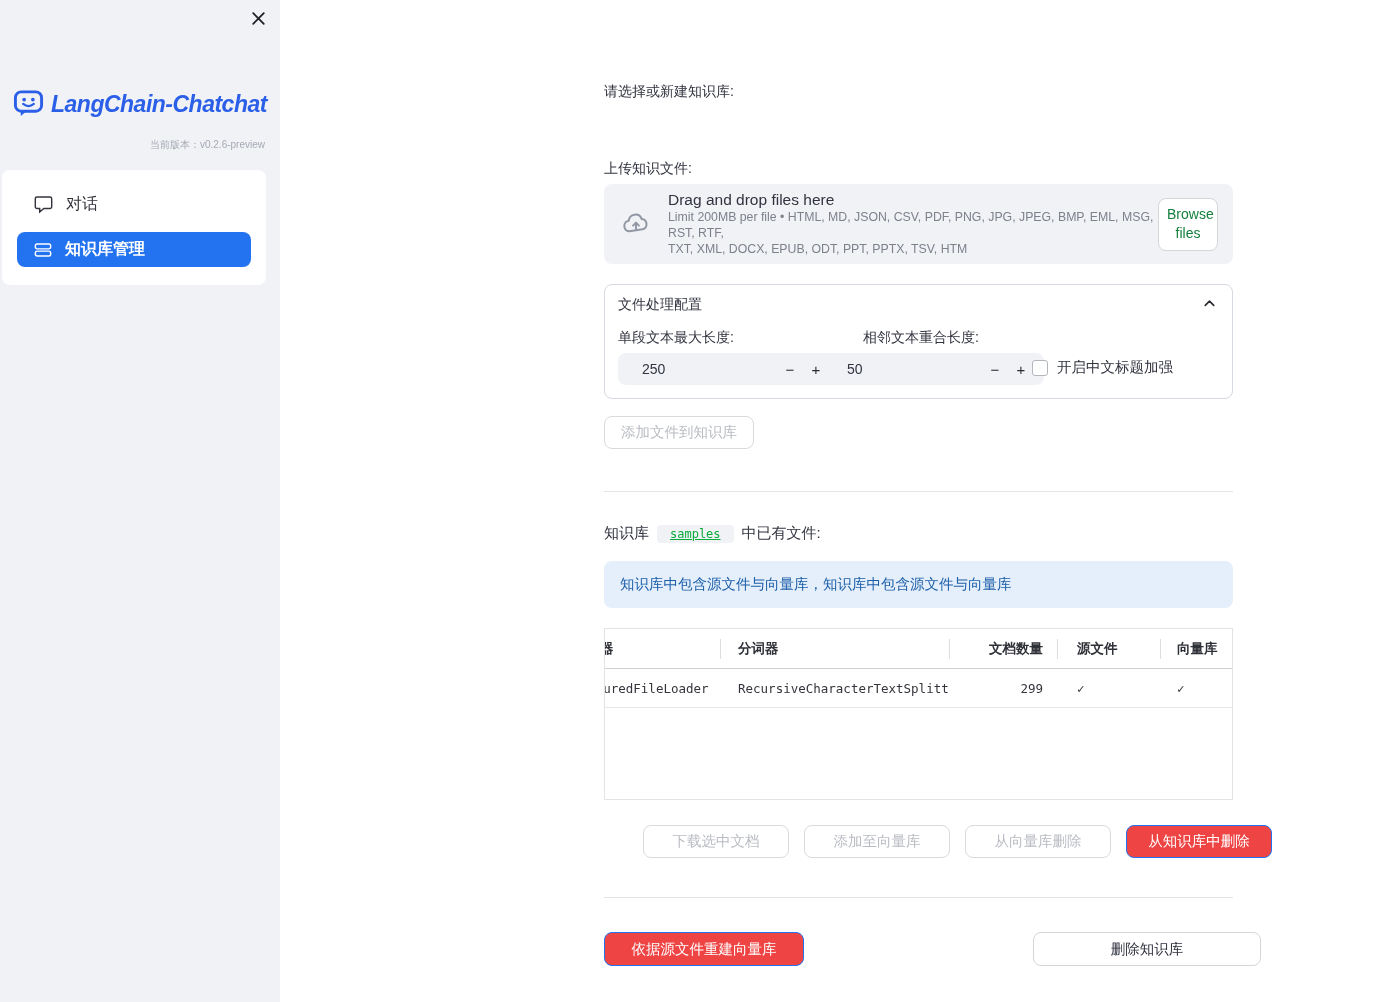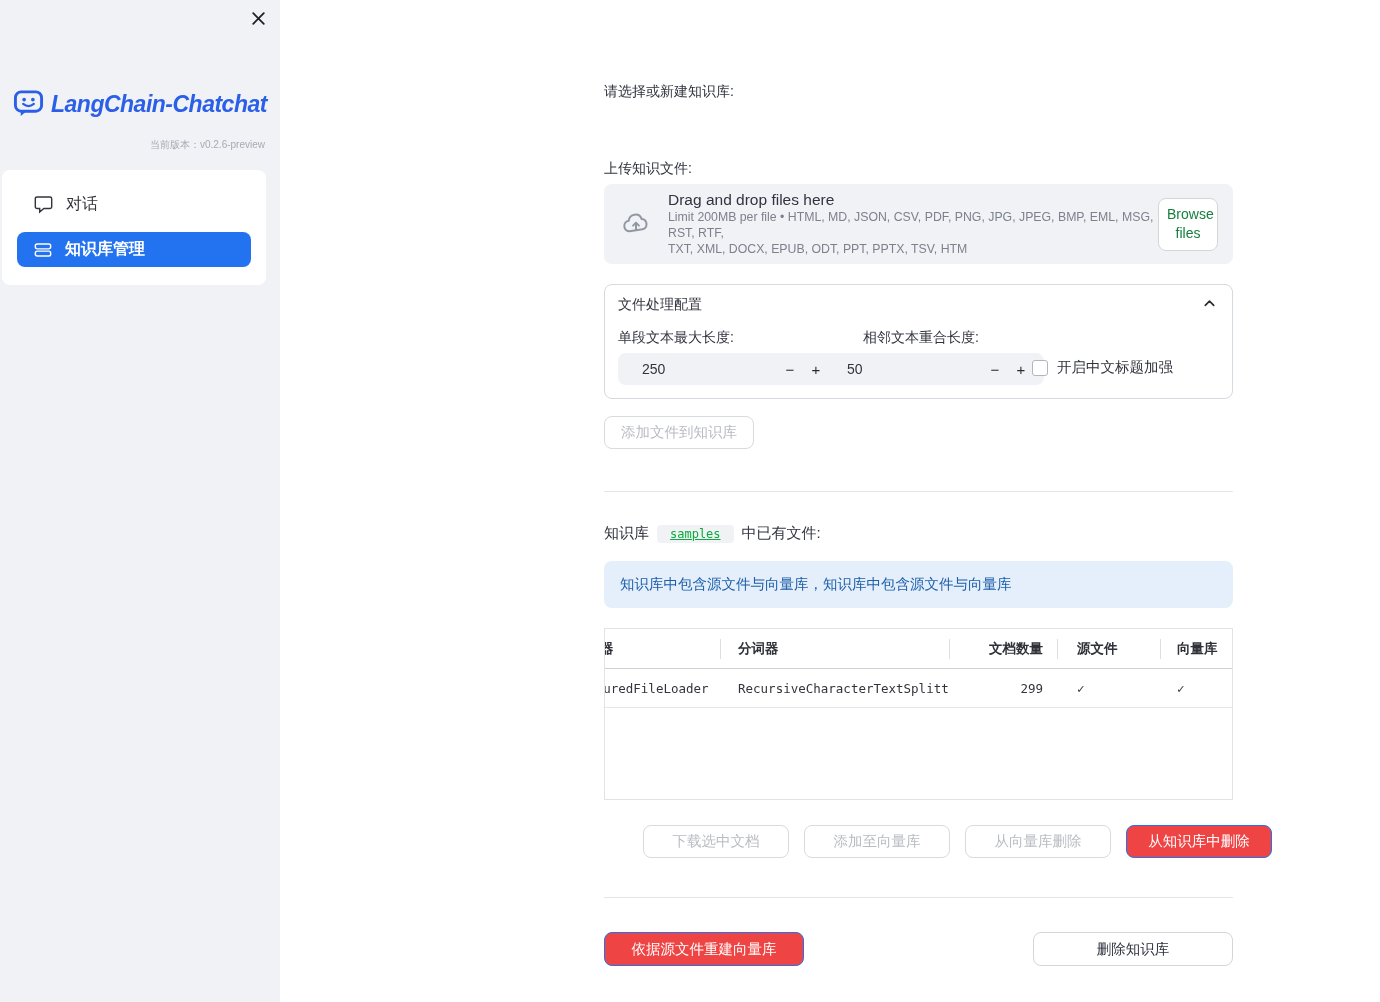--- a/index.html
+++ b/index.html
@@ -63,21 +63,21 @@
   .th + .th::before { content:""; position:absolute; left:0; top:10px; height:20px; width:1px; background:#dddee1; }
   .trow { display:grid; grid-template-columns:115px 229px 108px 103px 74px; height:39px; border-bottom:1px solid #e6e7e9; cursor:pointer; }
   .td { display:flex; align-items:center; font-family:"DejaVu Sans Mono","Liberation Mono",monospace; font-size:12.5px; color:#34353c; overflow:hidden; white-space:nowrap; }
   .clip1 { margin-left:-59px; white-space:nowrap; }
   .pl18 { padding-left:18px; } .pl20 { padding-left:20px; } .pl17 { padding-left:17px; }
   .num { justify-content:flex-end; padding-right:14px; }
 
   .actions { position:absolute; left:324px; top:825px; width:629px; display:grid; grid-template-columns:repeat(4,1fr); gap:15px;margin-left:39px; }
   .actions .btn { height:33px; }
   .rebuild-btn { position:absolute; left:324px; top:932px; width:200px; height:34px; }
-  .deletekb-btn { position:absolute; left:753px; top:932px; width:200px; height:34px; }
+  .deletekb-btn { position:absolute; left:753px; top:932px; width:228px; height:34px; }
 </style>
 </head>
 <body>
 
 <div class="app">
 
   <aside class="sidebar">
     <button class="close-btn">
       <svg width="19" height="19" viewBox="0 0 18 18">
           <path d="M4 4 L14 14 M14 4 L4 14" stroke="#1e1f26" stroke-width="1.7" stroke-linecap="round"></path>

